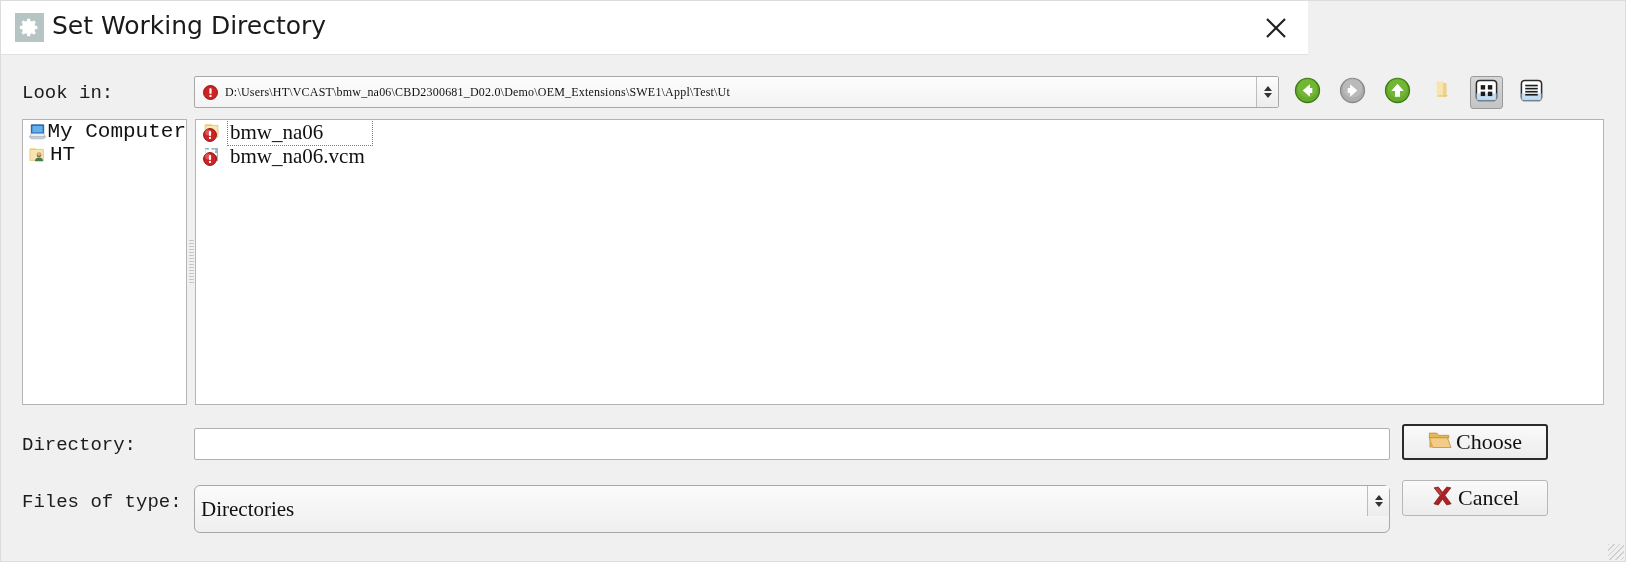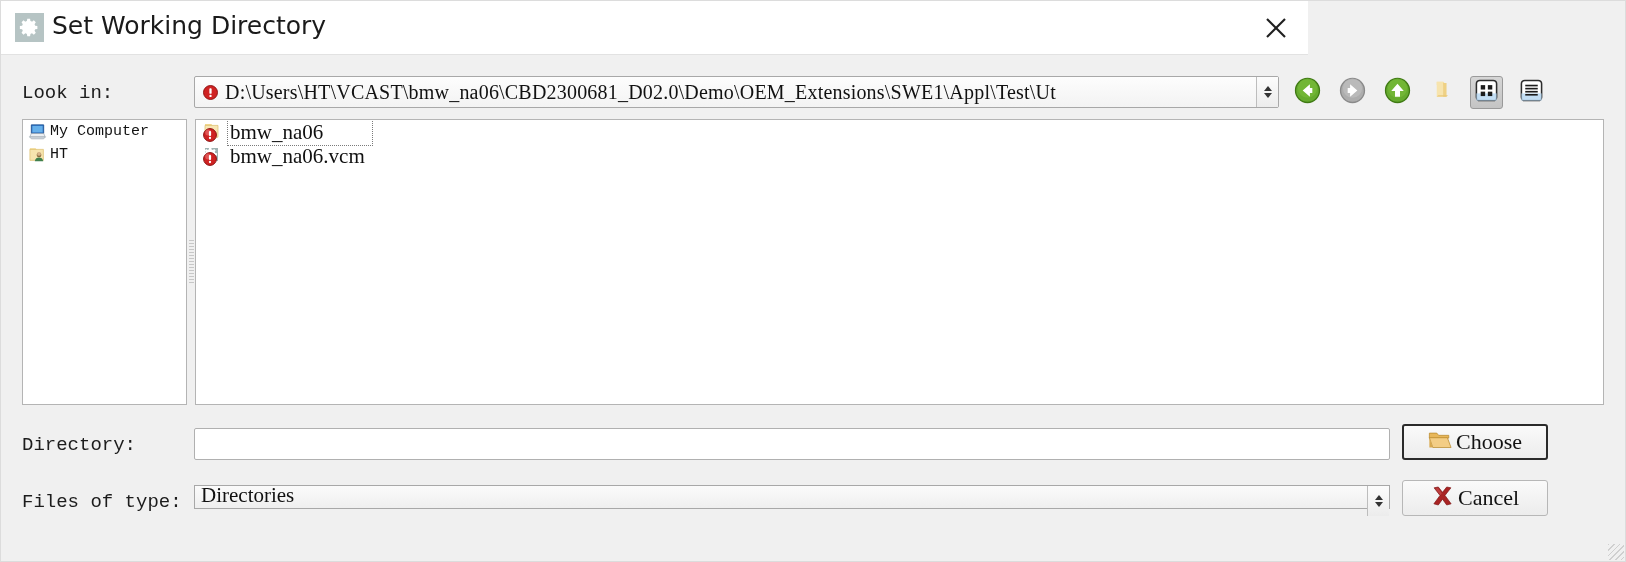--- a/index.html
+++ b/index.html
@@ -84,21 +84,21 @@
     cursor: pointer;
   }
   .lookin-combo .pathicon {
     margin-left: 7px;
     margin-right: 6px;
     flex: 0 0 auto;
     display: flex;
   }
   .lookin-combo .pathtext {
     font-family: "Liberation Serif", "DejaVu Serif", serif;
-    font-size: 20px;
+    font-size: 12px;
     color: #111;
     white-space: nowrap;
     overflow: hidden;
     letter-spacing: 0.2px;
   }
   .combo-spin {
     position: absolute;
     right: 0; top: 0;
     width: 22px; height: 30px;
     border-left: 1px solid #bdbdbd;
@@ -154,21 +154,21 @@
   .side-item {
     display: flex;
     align-items: center;
     height: 23px;
     padding-left: 5px;
     cursor: pointer;
   }
   .side-item .sicon { width: 22px; display:flex; align-items:center; }
   .side-item .slabel {
     font-family: "Liberation Mono", "DejaVu Sans Mono", monospace;
-    font-size: 15px;
+    font-size: 21px;
     color: #121212;
     white-space: nowrap;
   }
 
   .splitter {
     position: absolute;
     left: 187px; top: 119px;
     width: 8px; height: 286px;
     cursor: col-resize;
     display: flex;
@@ -228,27 +228,27 @@
     font-family: "Liberation Serif", "DejaVu Serif", serif;
     font-size: 20px;
     padding: 0 6px;
     color: #111;
     outline: none;
   }
 
   .type-combo {
     position: absolute;
     left: 194px; top: 485px;
-    width: 1196px; height: 24px;
+    width: 1196px; height: 48px;
     background: linear-gradient(#fbfbfb, #efefef);
     border: 1px solid #a8a8a8;
-    border-radius: 0;
-    box-sizing: border-box;
-    display: flex;
-    align-items: flex-end;
+    border-radius: 6px;
+    box-sizing: border-box;
+    display: flex;
+    align-items: center;
     cursor: pointer;
   }
   .type-combo .ttext {
     font-family: "Liberation Serif", "DejaVu Serif", serif;
     font-size: 21px;
     color: #111;
     padding-left: 6px;
     white-space: nowrap;
   }
 

